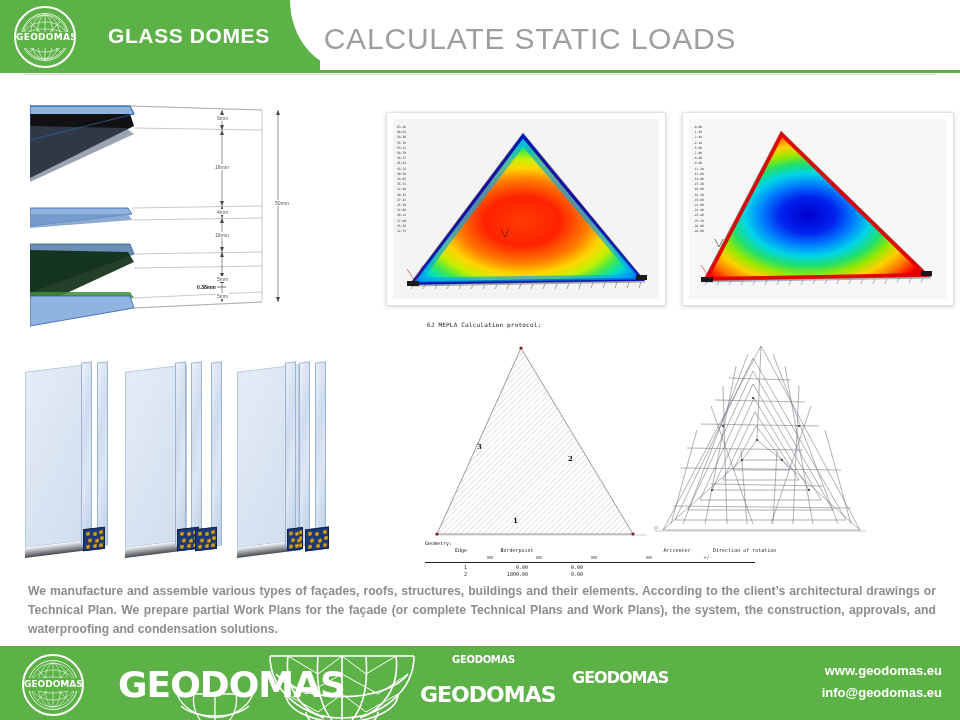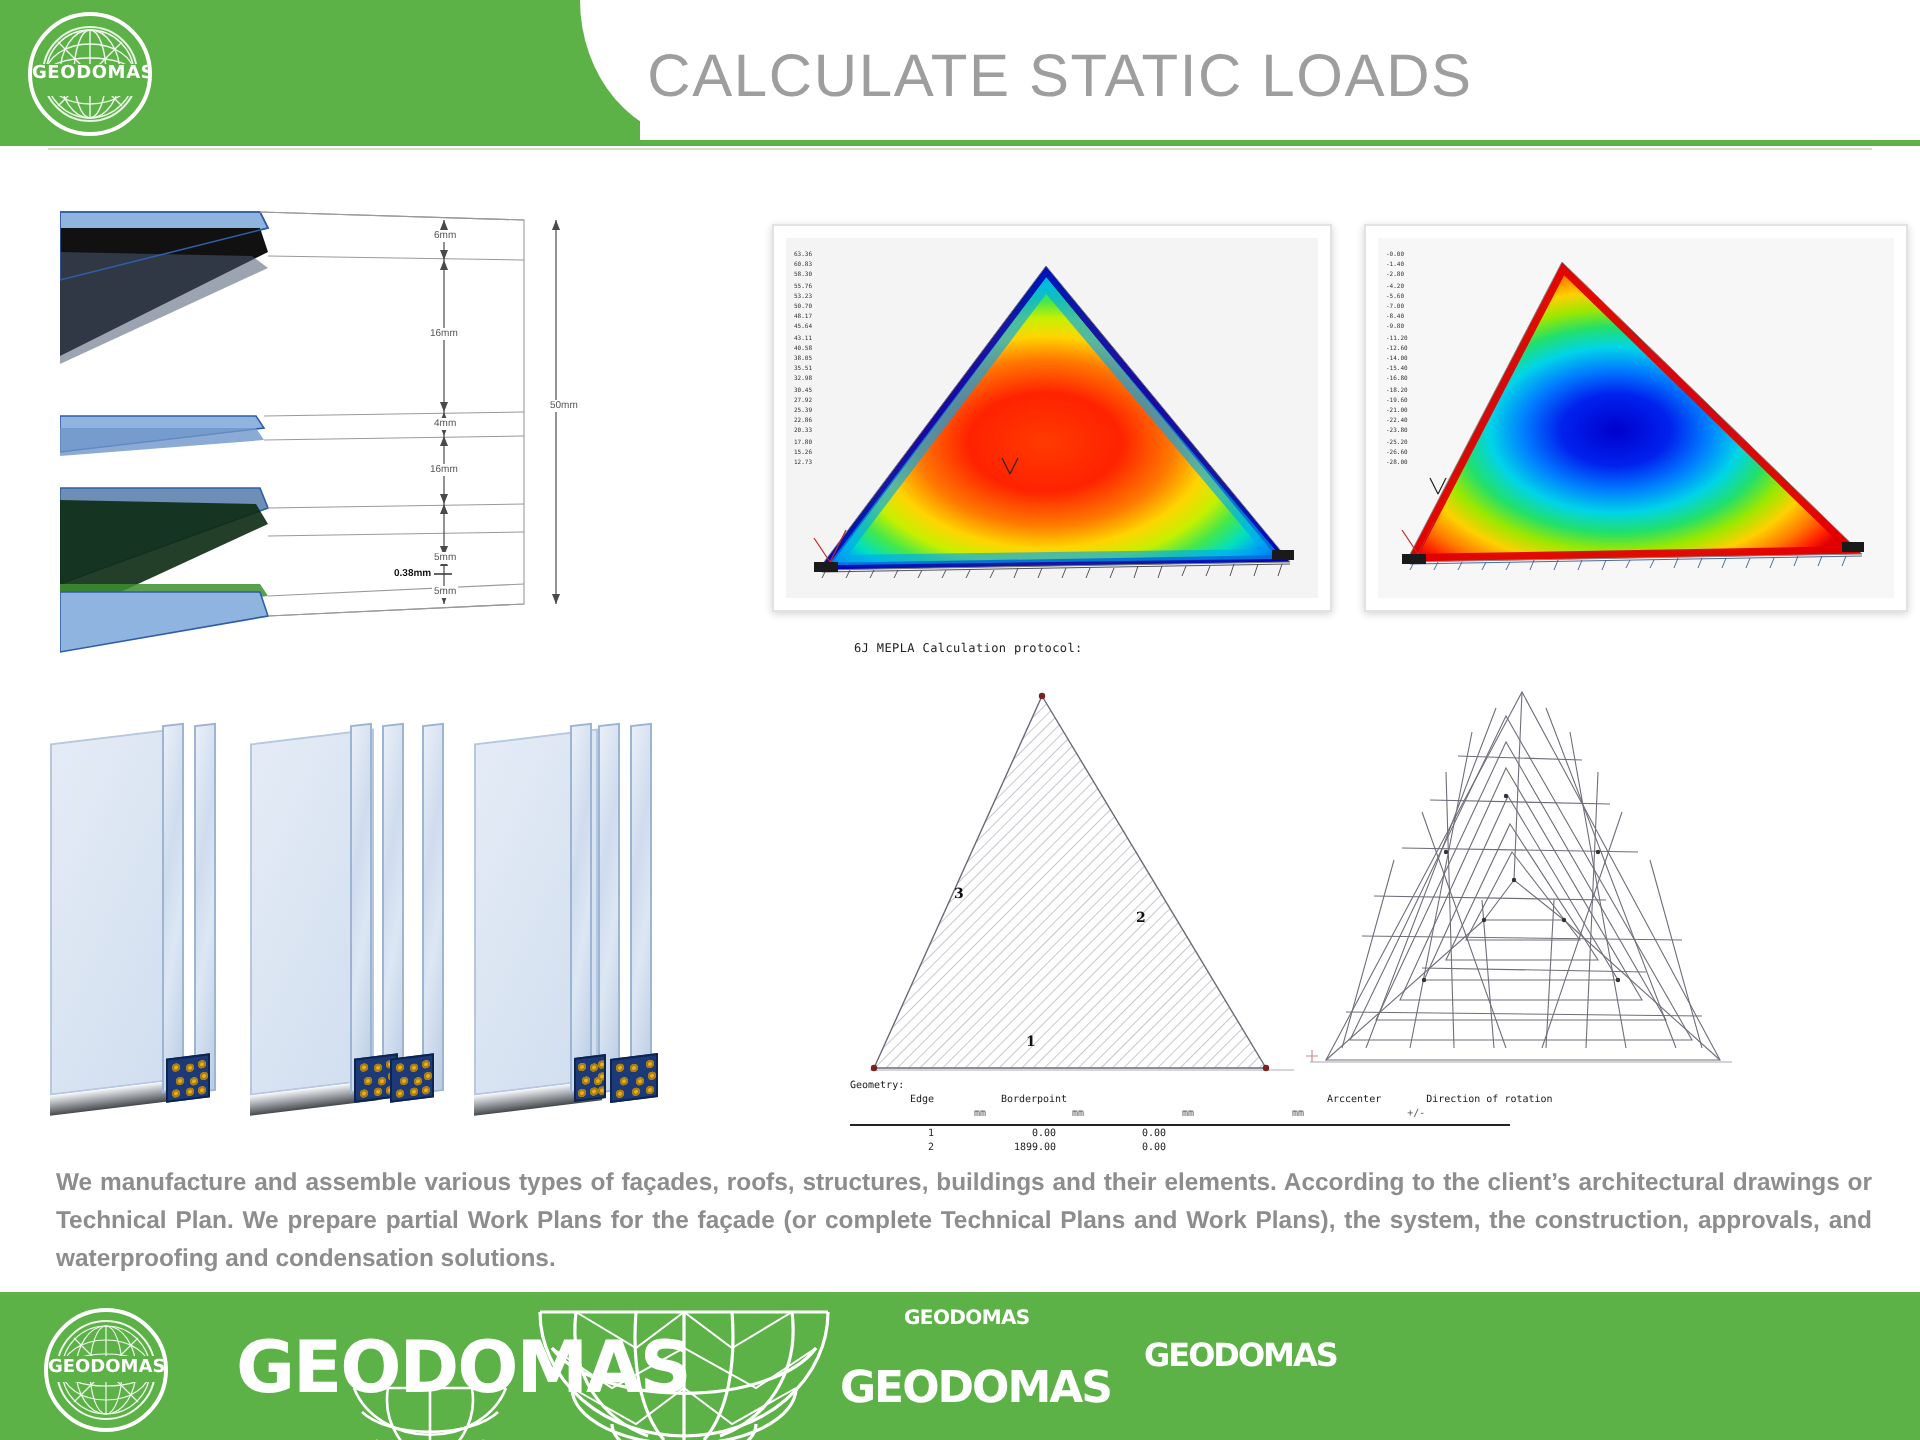--- a/index.html
+++ b/index.html
@@ -198,20 +198,21 @@
           <ellipse cx="23" cy="23" rx="22" ry="8"></ellipse>
           <ellipse cx="23" cy="23" rx="22" ry="15"></ellipse>
           <path d="M1 23 L45 23 M23 1 L23 45"></path>
           <path d="M7 7 L39 39 M39 7 L7 39"></path>
         </g>
       </svg>
       <div class="word-bg"></div>
       <div class="word">GEODOMAS</div>
     </div>
 
+    <div class="header-label">GLASS DOMES</div>
     <div class="header-title">CALCULATE STATIC LOADS</div>
     <div class="header-rule"></div>
     <div class="header-rule2"></div>
   </div>
 
   <div class="drawing">
     <svg width="300" height="250" viewBox="0 0 300 250">
 
       <g stroke="#2f5ea8" stroke-width=".8" fill="none">
         <polygon points="0,10 100,10 104,18 0,44" fill="#8fb4e0"></polygon>
@@ -654,15 +655,19 @@
     </svg>
 
     <div class="wordmark" style="left:118px;top:18px;font-size:36px;">GEODOMAS</div>
 
     <div class="wordmark" style="left:452px;top:8px;font-size:10px;letter-spacing:-.3px;">GEODOMAS</div>
 
     <div class="wordmark" style="left:420px;top:36px;font-size:22px;">GEODOMAS</div>
 
     <div class="wordmark" style="left:572px;top:22px;font-size:16px;">GEODOMAS</div>
 
+    <div class="footer-contact">
+      <div>www.geodomas.eu</div>
+      <div>info@geodomas.eu</div>
+    </div>
   </div>
 
 </div>
 
 </body></html>

